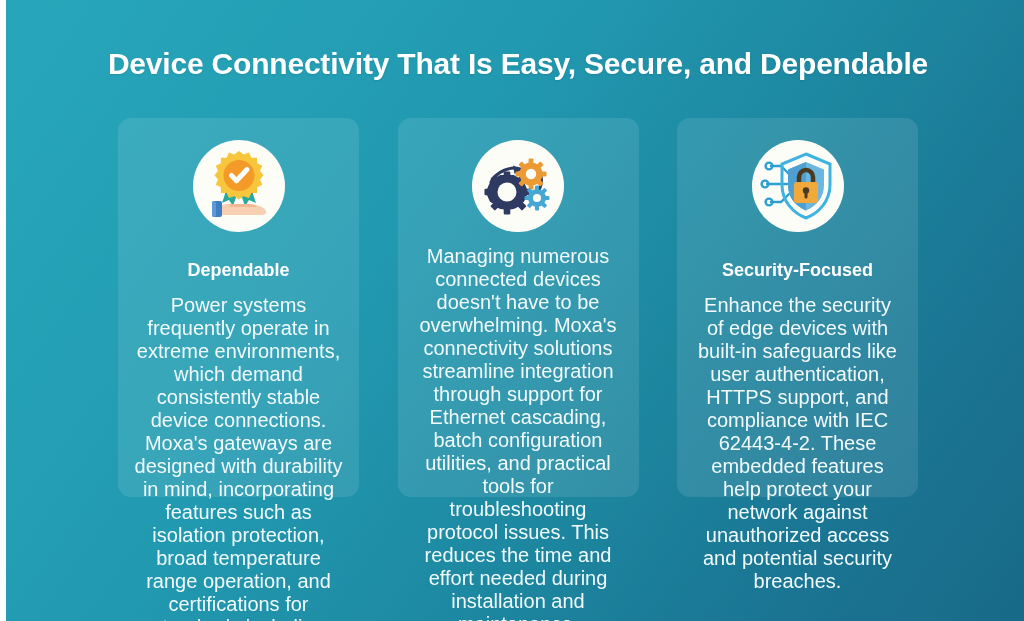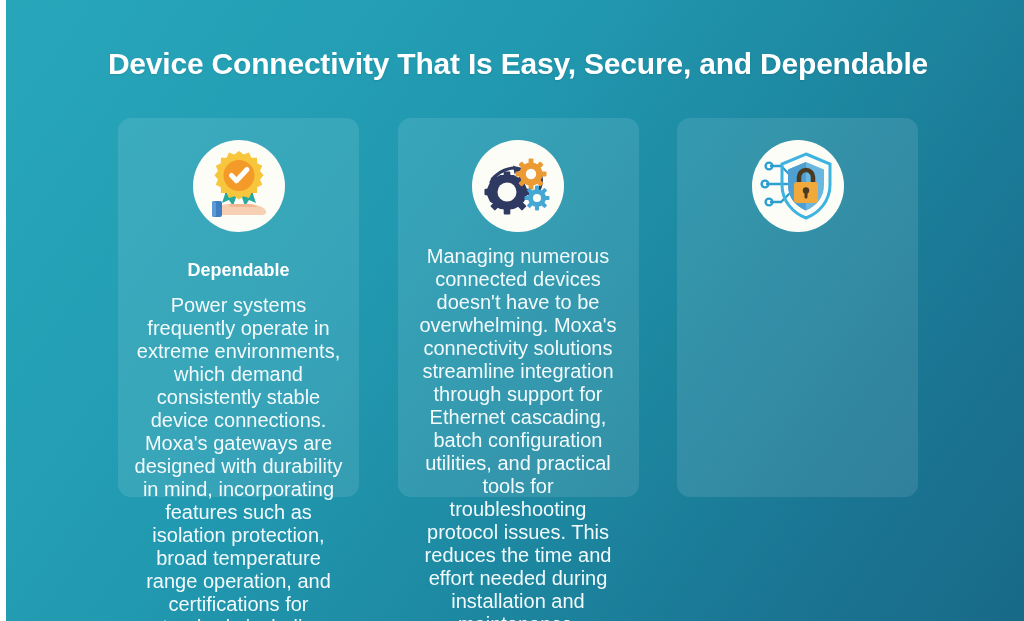--- a/index.html
+++ b/index.html
@@ -205,16 +205,18 @@
           <path d="M47 15 L65 22.5 L65 38.5 C65 50.5 57 59.5 47 63.5 C37 59.5 29 50.5 29 38.5 L29 22.5 Z" fill="#6bb7e0"></path>
           <path d="M47 15 L47 63.5 C37 59.5 29 50.5 29 38.5 L29 22.5 Z" fill="#4e9fd2"></path>
 
           <path d="M40 36 L40 30 A7 7 0 0 1 54 30 L54 36" fill="none" stroke="#4a3a22" stroke-width="4.5"></path>
           <rect x="35" y="35" width="24" height="21" rx="3" fill="#f2a93b"></rect>
           <rect x="35" y="35" width="24" height="5" rx="2.5" fill="#f8c濃" opacity="0"></rect>
           <circle cx="47" cy="43.5" r="3.2" fill="#4a3a22"></circle>
           <path d="M47 44.5 L47 50" stroke="#4a3a22" stroke-width="3" stroke-linecap="round"></path>
         </svg>
       </div>
+      <div class="card-title">Security-Focused</div>
+      <p class="card-body">Enhance the security of edge devices with built-in safeguards like user authentication, HTTPS support, and compliance with IEC 62443-4-2. These embedded features help protect your network against unauthorized access and potential security breaches.</p>
     </div>
 
   </div>
 </div>
 
 </body></html>

